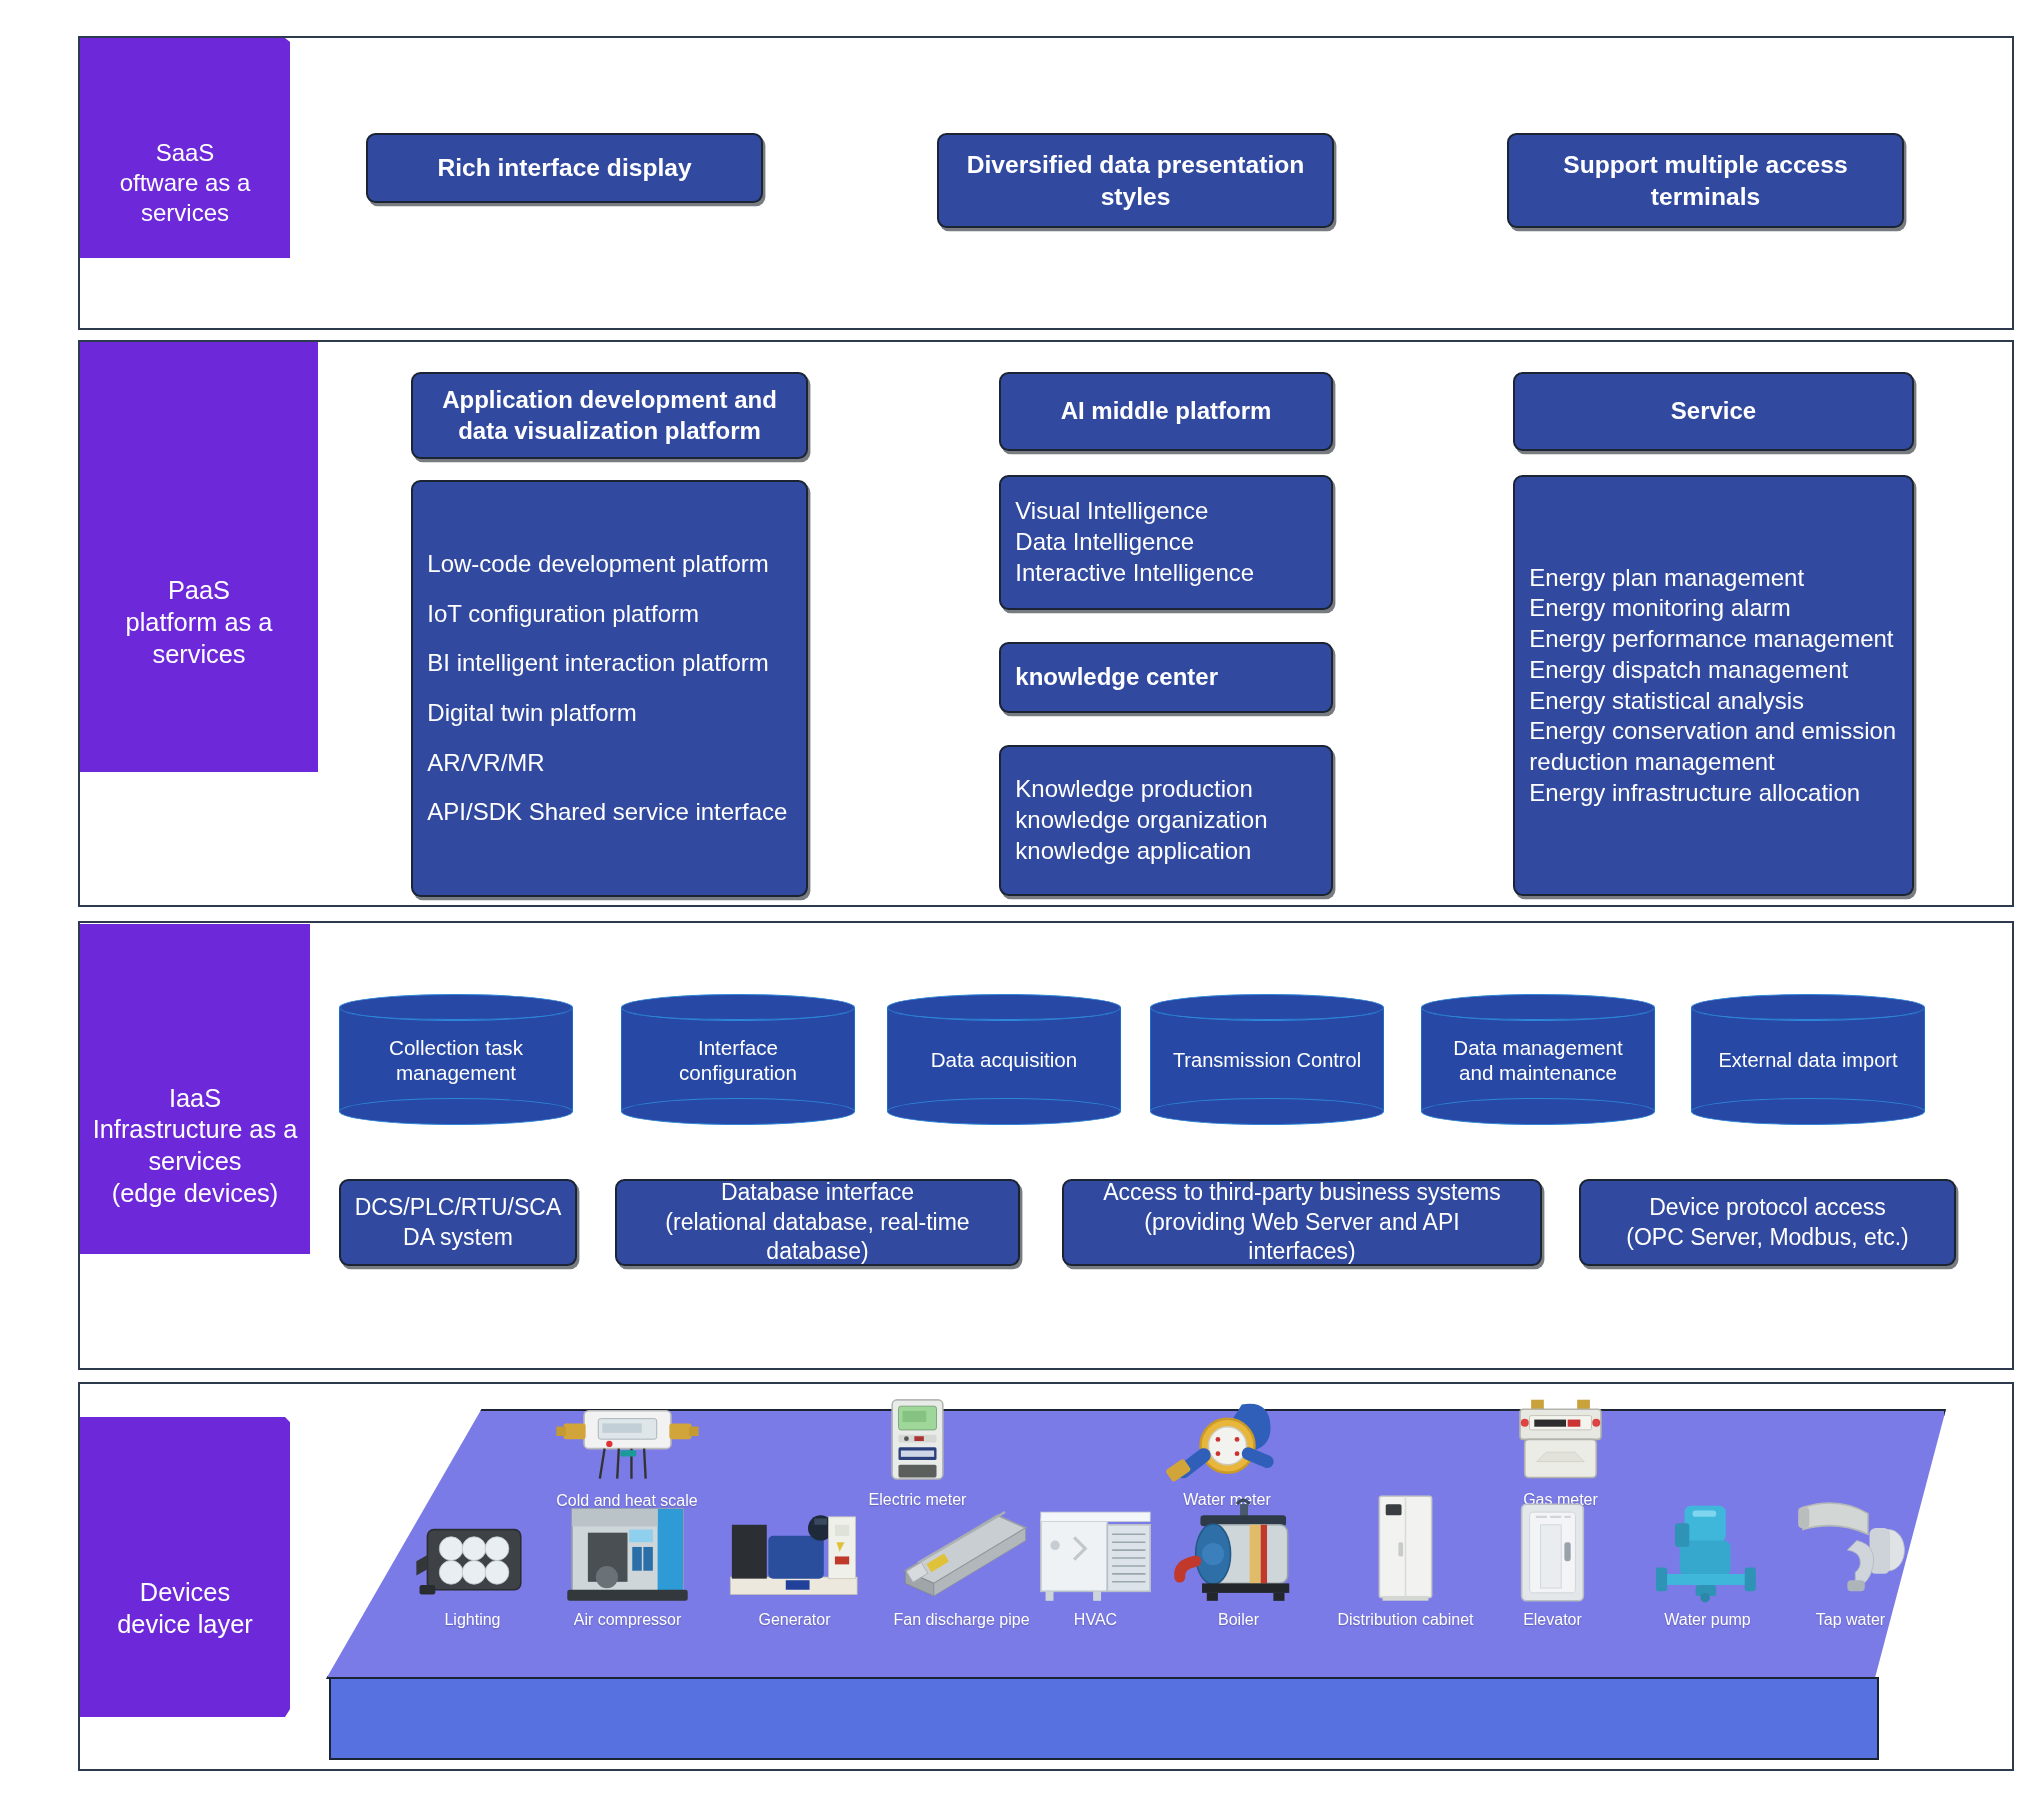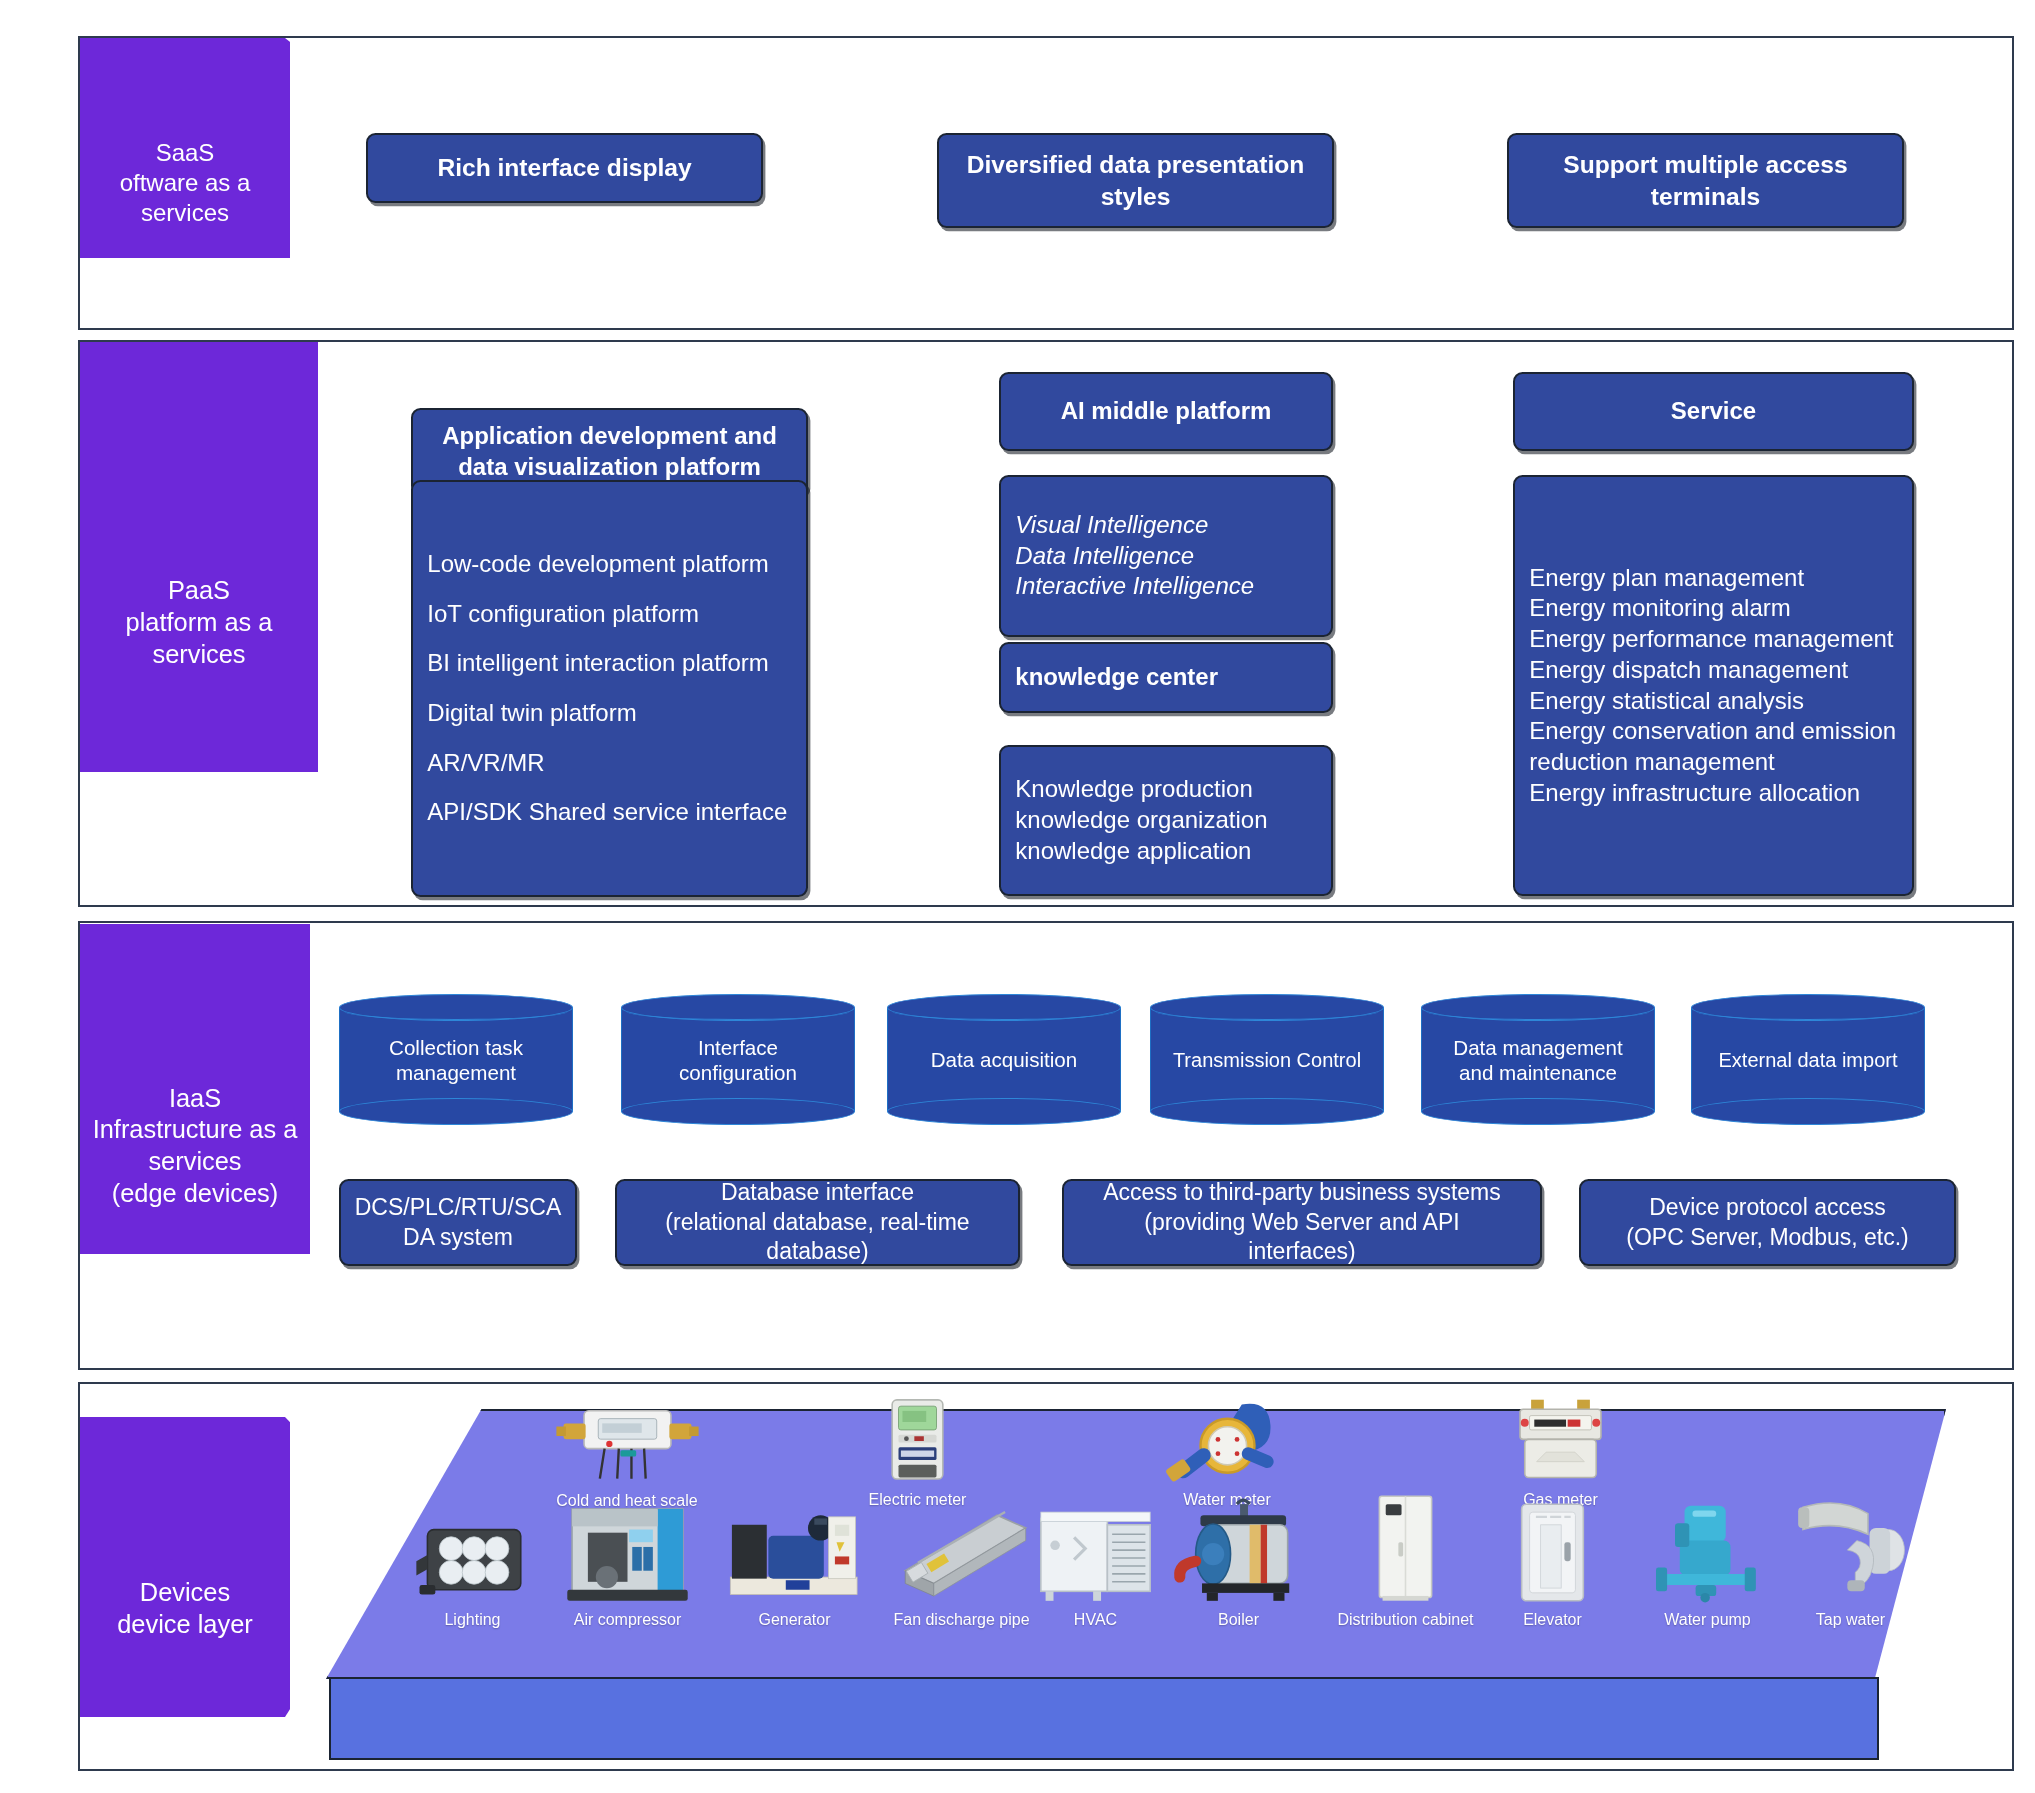--- a/index.html
+++ b/index.html
@@ -74,38 +74,38 @@
 
 <div class="layer-frame" style="left:78px;top:340px;width:1936px;height:567px;"></div>
 
 <div class="side-label wave-paas" style="left:80px;top:342px;width:238px;height:562px;font-size:25.4px;">
   <div class="inner">
     <div>PaaS</div>
     <div>platform as a services</div>
   </div>
 </div>
 
-<div class="bbox bold" style="left:411px;top:372px;width:397px;height:87px;font-size:24px;padding:0 12.7px;margin-top:36px;">
+<div class="bbox bold" style="left:411px;top:372px;width:397px;height:87px;font-size:24px;padding:0 12.7px;">
   <span>Application development and data visualization platform</span>
 </div>
 <div class="bbox listbox" style="left:411px;top:480px;width:397px;height:417px;font-size:24px;">
   <div class="lines">
     <div style="margin-bottom:19px;">Low-code development platform</div>
     <div style="margin-bottom:19px;">IoT configuration platform</div>
     <div style="margin-bottom:19px;">BI intelligent interaction platform</div>
     <div style="margin-bottom:19px;">Digital twin platform</div>
     <div style="margin-bottom:19px;">AR/VR/MR</div>
     <div>API/SDK Shared service interface</div>
   </div>
 </div>
 
 <div class="bbox bold" style="left:999px;top:372px;width:334px;height:79px;font-size:24px;">
   <span>AI middle platform</span>
 </div>
-<div class="bbox listbox" style="left:999px;top:475px;width:334px;height:162px;font-size:24px;font-style:italic;">
+<div class="bbox listbox" style="left:999px;top:475px;width:334px;height:135px;font-size:24px;">
   <div class="lines">
     <div>Visual Intelligence</div>
     <div>Data Intelligence</div>
     <div>Interactive Intelligence</div>
   </div>
 </div>
 <div class="bbox bold listbox" style="left:999px;top:642px;width:334px;height:71px;font-size:24px;">
   <div class="lines">
     <div>knowledge center</div>
   </div>

